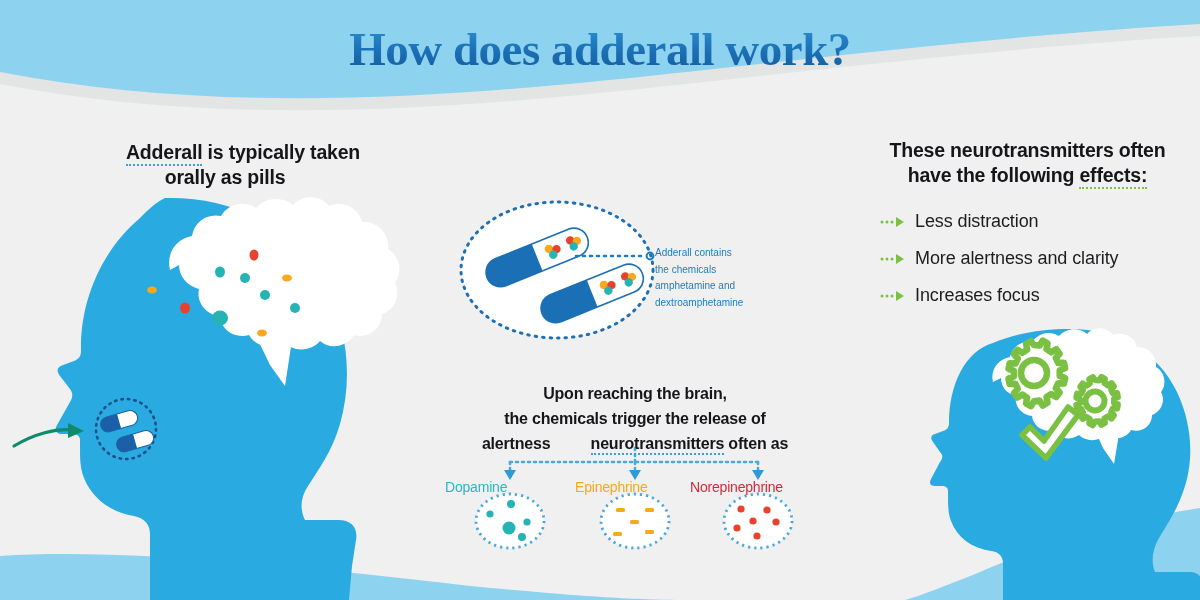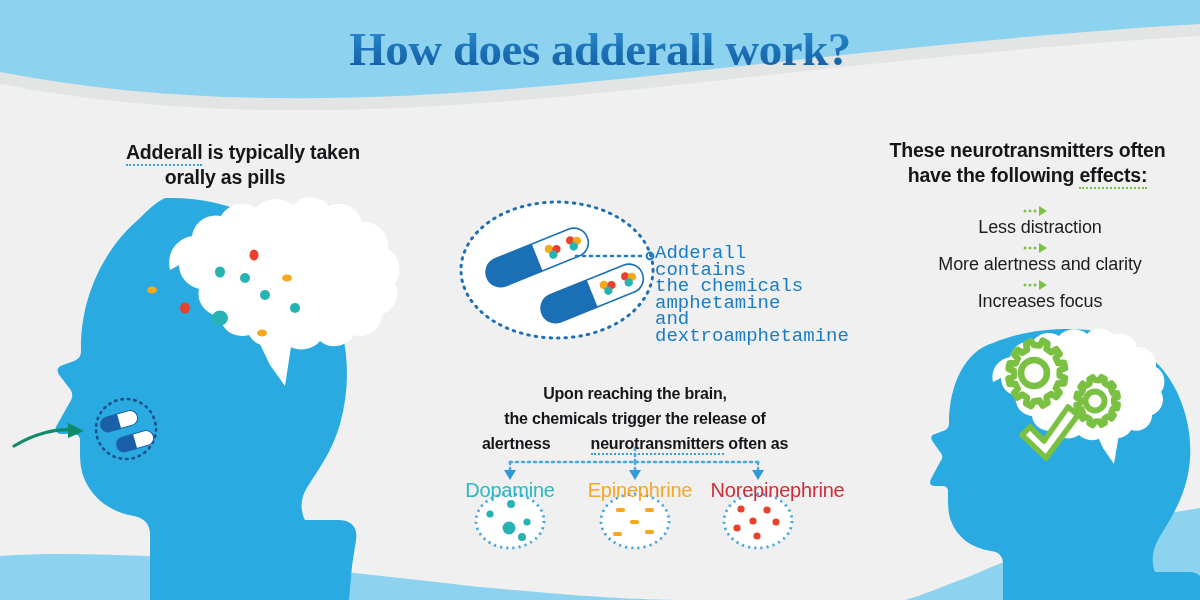--- a/index.html
+++ b/index.html
@@ -86,53 +86,51 @@
     letter-spacing: -0.2px;
   }
 
   
   #capsule-note {
     position: absolute;
     z-index: 5;
     top: 245px;
     left: 655px;
     width: 165px;
-    font-size: 19px;
+    font-size: 10px;
     line-height: 16.5px;
     color: #1a7dc4;
-    font-family: Liberation Mono, monospace;
   }
 
   
   .nt-label {
     position: absolute;
     z-index: 5;
-    text-align: center;
-    font-size: 20px;
+    text-align: left;
+    font-size: 14px;
     letter-spacing: -0.2px;
     white-space: nowrap;
   }
   #nt-label-0 { top: 479px; left: 445px; width: 130px; color: #29b8c4; }
   #nt-label-1 { top: 479px; left: 575px; width: 130px; color: #f5a623; }
   #nt-label-2 { top: 479px; left: 690px; width: 175px; color: #d02c3a; }
 
   
   #effects-list {
     position: absolute;
     z-index: 5;
     top: 203px;
     left: 880px;
     width: 320px;
   }
   .effect-row {
     display: flex;
     align-items: center;
-    justify-content: center;
+    justify-content: flex-start;
     height: 37px;
-    flex-direction: column;
   }
   .effect-arrow {
     flex: 0 0 auto;
     margin-right: 9px;
     display: block;
   }
   .effect-text {
     font-size: 18px;
     color: #1d1d20;
     letter-spacing: -0.1px;

